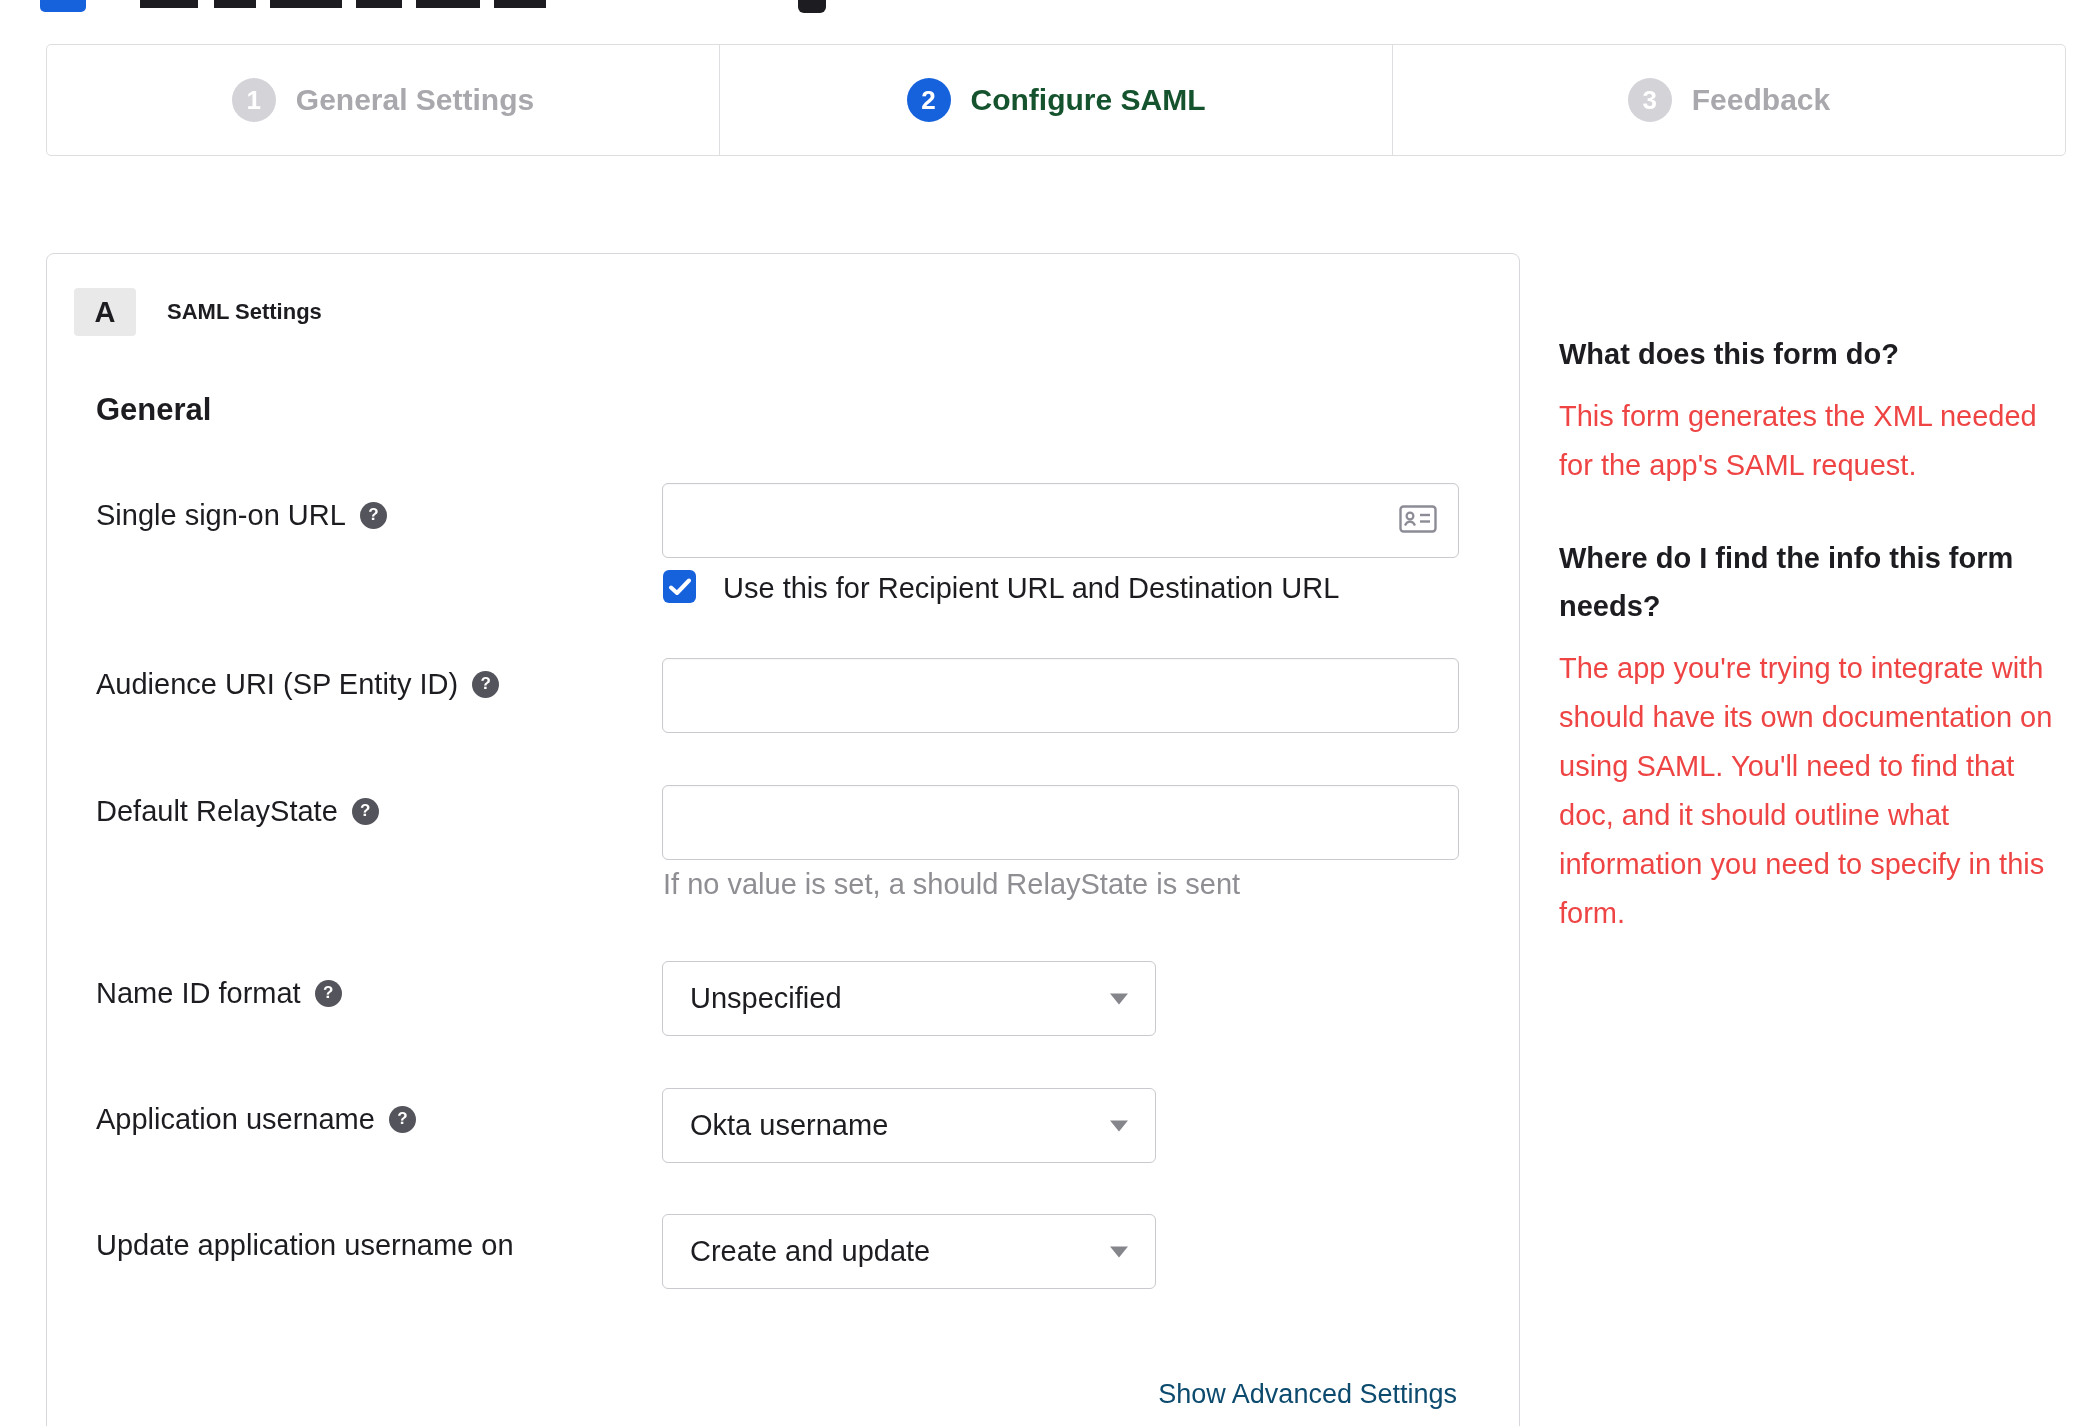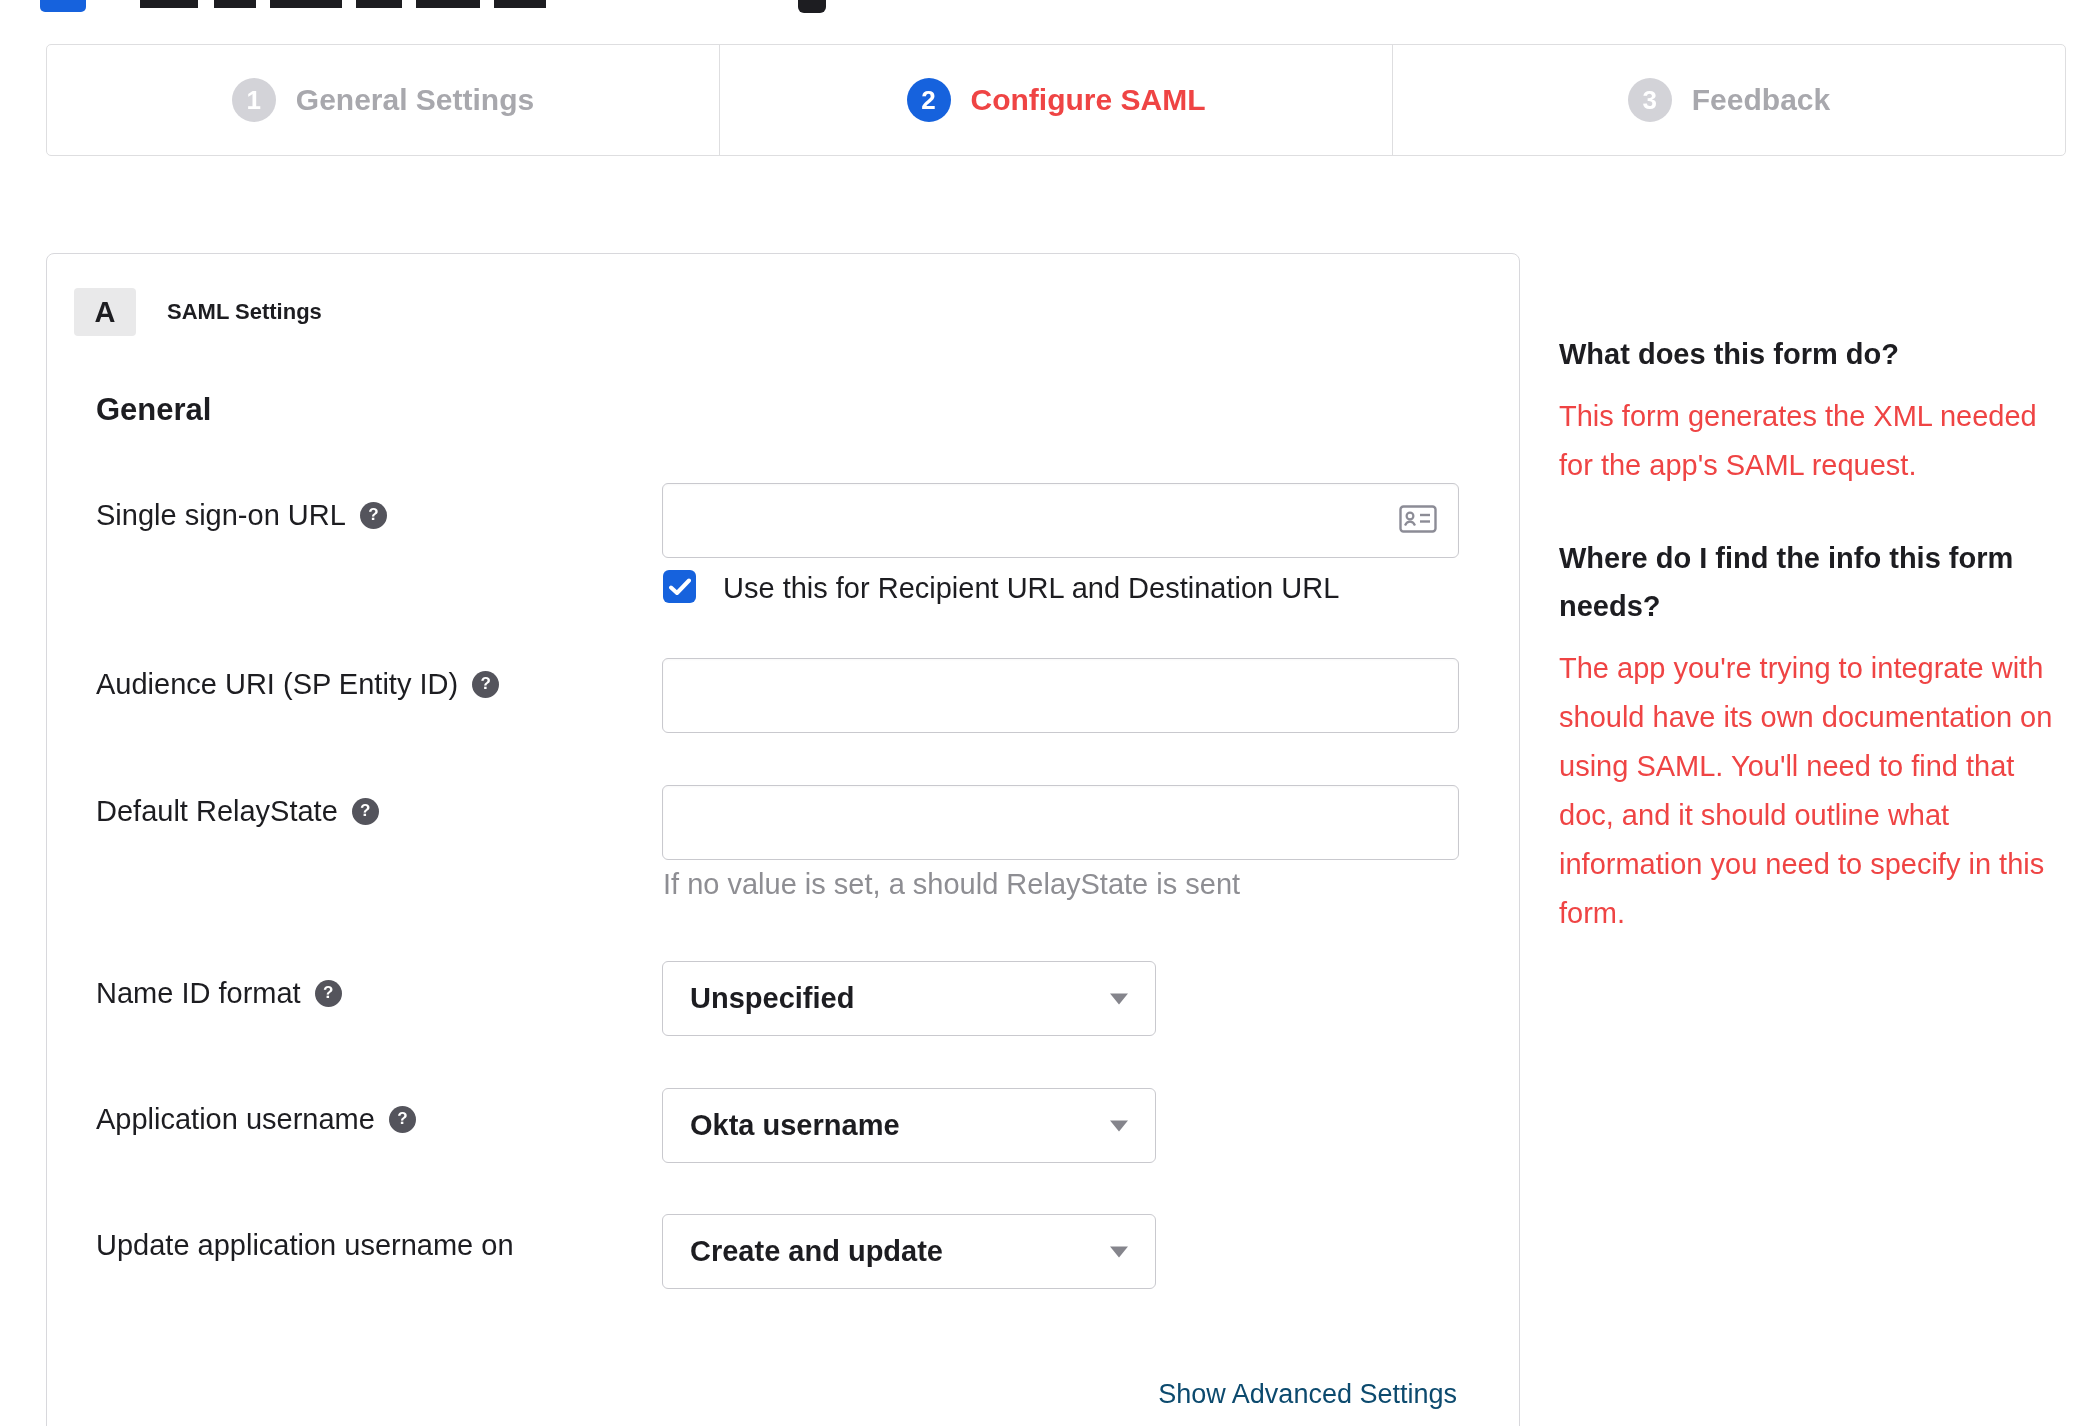--- a/index.html
+++ b/index.html
@@ -23,21 +23,21 @@
   .stepper { position:absolute; left:46px; top:44px; width:2020px; height:112px;
              display:flex; border:1px solid #dedee0; border-radius:5px; background:#fff; }
   .step { flex:1; display:flex; align-items:center; justify-content:center; gap:20px; cursor:pointer; }
   .step + .step { border-left:1px solid #dedee0; }
   .step-circle { width:44px; height:44px; border-radius:50%; display:flex; align-items:center;
                  justify-content:center; color:#fff; font-size:26px; font-weight:bold; }
   .step.inactive .step-circle { background:#d3d3d8; }
   .step.active   .step-circle { background:#1662dd; }
   .step-label { font-size:30px; font-weight:bold; }
   .step.inactive .step-label { color:#a8a8ad; }
-  .step.active   .step-label { color:#ef4444; }
+  .step.active   .step-label { color:#14532d; }
 
   
   .panel { position:absolute; left:46px; top:253px; width:1474px; height:1380px;
            border:1px solid #d8d8dc; border-radius:8px; background:#fff; }
   .badge { position:absolute; left:27px; top:34px; width:62px; height:48px; background:#e9e9ea;
            border-radius:4px; display:flex; align-items:center; justify-content:center;
            font-size:29px; font-weight:bold; color:#1d1d21; }
   .panel-title { position:absolute; left:120px; top:40px; font-size:22px; font-weight:bold; line-height:36px; }
   .section-title { position:absolute; left:49px; top:138px; font-size:31px; font-weight:bold; }
 
@@ -55,21 +55,21 @@
   .card-icon { position:absolute; right:22px; top:50%; transform:translateY(-50%); }
 
   .checkbox { position:absolute; left:616px; top:316px; width:33px; height:33px; background:#1662dd;
               border-radius:6px; display:flex; align-items:center; justify-content:center; cursor:pointer; }
   .checkbox-label { position:absolute; left:676px; top:317px; font-size:29px; line-height:34px; }
 
   .hint { position:absolute; left:616px; top:614px; font-size:29px; color:#8e8e93; }
 
   .select { position:absolute; left:615px; width:494px; height:75px; background:#fff;
             border:1px solid #c9c9ce; border-radius:6px; display:flex; align-items:center;
-            padding:0 64px 0 27px; font-size:29px; color:#1d1d21; cursor:pointer;font-weight:bold; }
+            padding:0 64px 0 27px; font-size:29px; color:#1d1d21; cursor:pointer; }
   .select-arrow { position:absolute; right:27px; top:50%; transform:translateY(-50%);
                   width:0; height:0; border-left:9px solid transparent;
                   border-right:9px solid transparent; border-top:11px solid #85858c; }
 
   .adv-link { position:absolute; right:62px; top:1113px; font-size:27px; font-weight:500;
               color:#0c4a6e; cursor:pointer; text-decoration:none;margin-top:12px; }
 
   
   .side { position:absolute; left:1559px; top:330px; width:504px; }
   .side-h { font-size:29px; font-weight:bold; line-height:48px; color:#1d1d21; }

